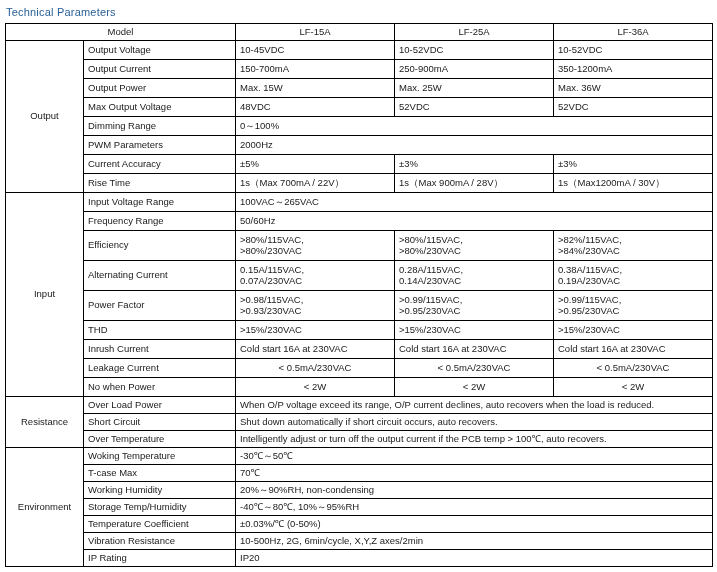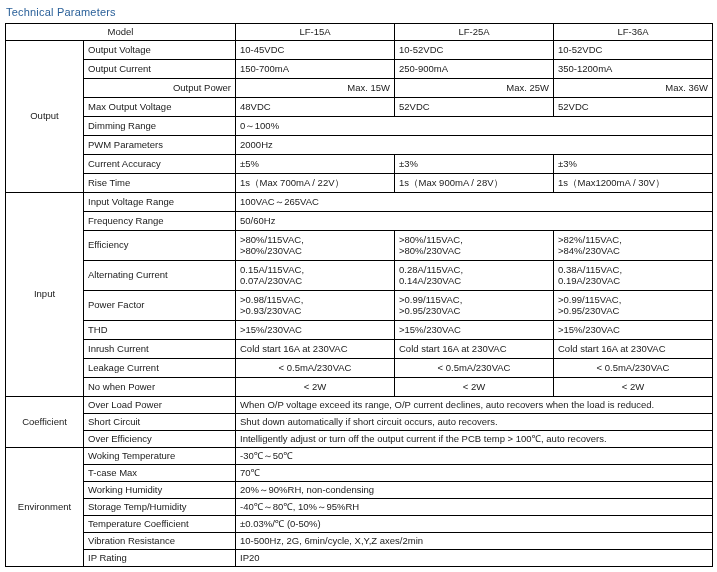--- a/index.html
+++ b/index.html
@@ -98,21 +98,21 @@
           <td class="val">10-45VDC</td>
           <td class="val">10-52VDC</td>
           <td class="val">10-52VDC</td>
         </tr>
         <tr style="height: 19px;">
           <td class="colhdr">Output Current</td>
           <td class="val">150-700mA</td>
           <td class="val">250-900mA</td>
           <td class="val">350-1200mA</td>
         </tr>
-        <tr style="height: 19px; text-align: right;">
+        <tr style="height: 19px;">
           <td class="colhdr">Output Power</td>
           <td class="val">Max. 15W</td>
           <td class="val">Max. 25W</td>
           <td class="val">Max. 36W</td>
         </tr>
         <tr style="height: 19px;">
           <td class="colhdr">Max Output Voltage</td>
           <td class="val">48VDC</td>
           <td class="val">52VDC</td>
           <td class="val">52VDC</td>
@@ -209,30 +209,30 @@
           <td class="val" style="text-align: center;">&lt; 0.5mA/230VAC</td>
           <td class="val" style="text-align: center;">&lt; 0.5mA/230VAC</td>
         </tr>
         <tr style="height: 19px;">
           <td class="colhdr">No when Power</td>
           <td class="val" style="text-align: center;">&lt; 2W</td>
           <td class="val" style="text-align: center;">&lt; 2W</td>
           <td class="val" style="text-align: center;">&lt; 2W</td>
         </tr>
         <tr style="height: 17px;">
-          <td class="group" rowspan="3">Coefficient</td>
+          <td class="group" rowspan="3">Resistance</td>
           <td class="colhdr">Over Load Power</td>
           <td class="wide" colspan="3">When O/P voltage exceed its range, O/P current declines, auto recovers when the load is reduced.</td>
         </tr>
         <tr style="height: 17px;">
           <td class="colhdr">Short Circuit</td>
           <td class="wide" colspan="3">Shut down automatically if short circuit occurs, auto recovers.</td>
         </tr>
         <tr style="height: 17px;">
-          <td class="colhdr">Over Efficiency</td>
+          <td class="colhdr">Over Temperature</td>
           <td class="wide" colspan="3">Intelligently adjust or turn off the output current if the PCB temp &gt; 100℃, auto recovers.</td>
         </tr>
         <tr style="height: 17px;">
           <td class="group" rowspan="7">Environment</td>
           <td class="colhdr">Woking Temperature</td>
           <td class="wide" colspan="3">-30℃～50℃</td>
         </tr>
         <tr style="height: 17px;">
           <td class="colhdr">T-case Max</td>
           <td class="wide" colspan="3">70℃</td>

